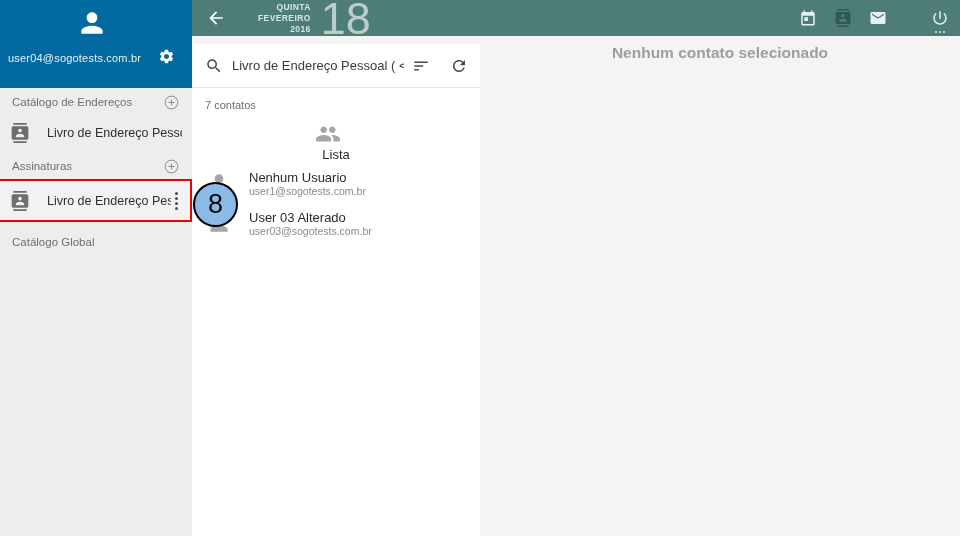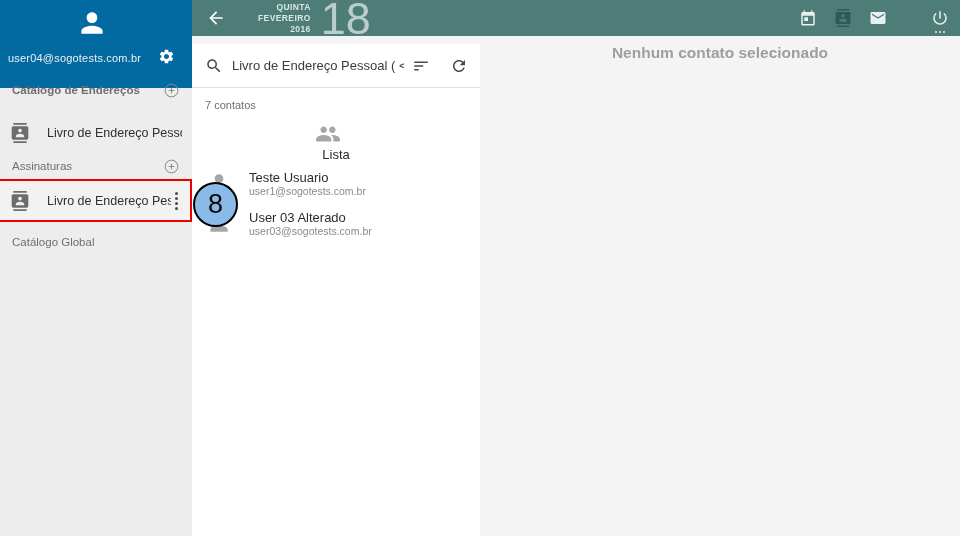--- a/index.html
+++ b/index.html
@@ -18,21 +18,21 @@
 
   .sb-row { position:absolute; left:0; right:0; display:flex; align-items:center; }
   .sb-section { padding:0 12px; color:#6f6f6f; font-size:11.5px; }
   .sb-section .label { flex:1; }
   .add-btn { width:17px; height:17px; cursor:pointer; }
   .add-btn svg { width:17px; height:17px; stroke:#8a8a8a; fill:none; stroke-width:1.4; }
   .sb-item { padding:0 10px; color:#2f2f2f; font-size:12.5px; cursor:pointer; }
   .sb-item .ico { width:20px; height:20px; margin-right:17px; flex:0 0 auto; }
   .sb-item .ico svg { width:20px; height:20px; fill:#6d6d6d; }
   .sb-item .label { flex:1; white-space:nowrap; overflow:hidden; }
-  .row-sec1 { top:76px;  height:28px;font-weight:bold; }
+  .row-sec1 { top:88px;  height:28px; }
   .row-item1{ top:116px; height:34px; }
   .row-sec2 { top:152px; height:28px; }
   .row-item2{ top:182px; height:38px; background:#f2f2f2; }
   .row-sec3 { top:222px; height:26px;align-items:flex-end; }
   .row-item3{ top:246px; height:30px; }
   .dots-menu { display:flex; flex-direction:column; gap:2px; padding:2px 4px; cursor:pointer; }
   .dots-menu i { width:3px; height:3px; border-radius:50%; background:#4a4a4a; display:block; }
 
   
   .topbar { position:absolute; left:192px; top:0; right:0; height:36px; background:#4e7d77; display:flex; align-items:center; z-index:1; }
@@ -223,21 +223,21 @@
         <span class="c-name">Lista</span>
       </div>
 
       <div class="c-row double">
         <span class="c-ava">
           <svg viewBox="0 0 24 24">
               <path d="M12 12c2.21 0 4-1.79 4-4s-1.79-4-4-4-4 1.79-4 4 1.79 4 4 4zm0 2c-2.67 0-8 1.34-8 4v2h16v-2c0-2.66-5.33-4-8-4z"></path>
             </svg>
         </span>
         <span>
-          <div class="c-name">Teste Usuario</div>
+          <div class="c-name">Nenhum Usuario</div>
           <div class="c-mail">user1@sogotests.com.br</div>
         </span>
       </div>
 
       <div class="c-row double">
         <span class="c-ava">
           <svg viewBox="0 0 24 24">
               <path d="M12 12c2.21 0 4-1.79 4-4s-1.79-4-4-4-4 1.79-4 4 1.79 4 4 4zm0 2c-2.67 0-8 1.34-8 4v2h16v-2c0-2.66-5.33-4-8-4z"></path>
             </svg>
         </span>

